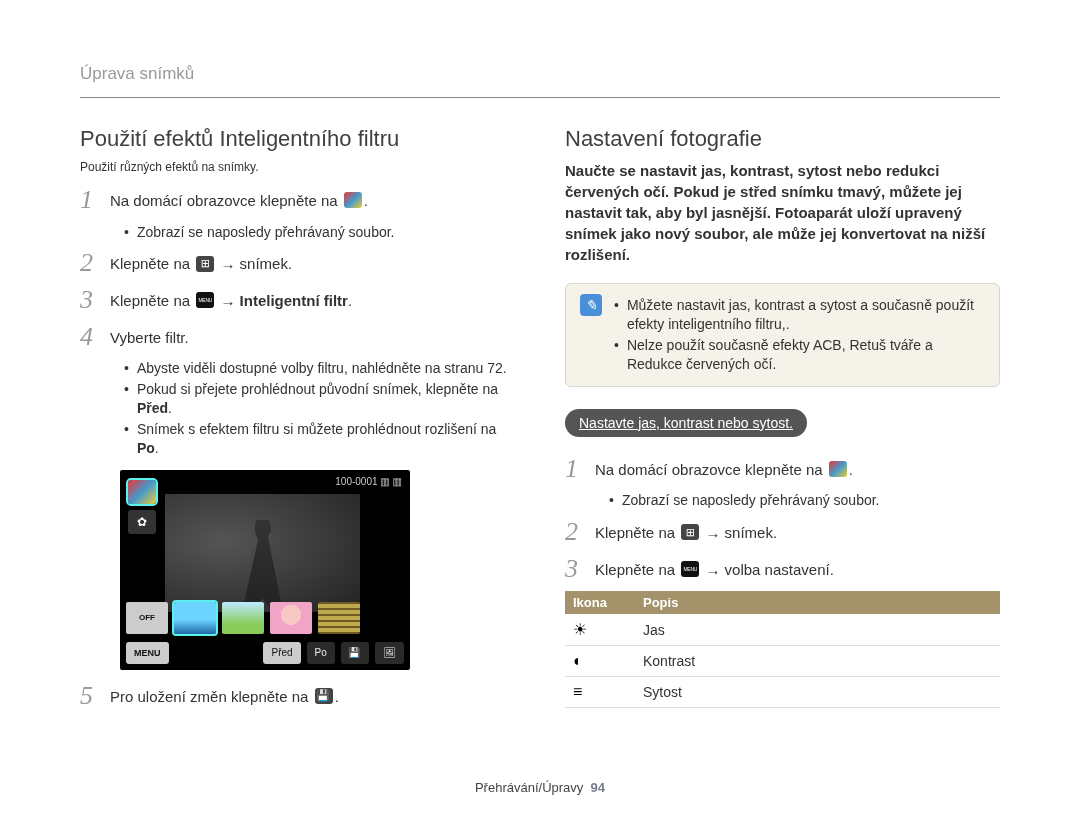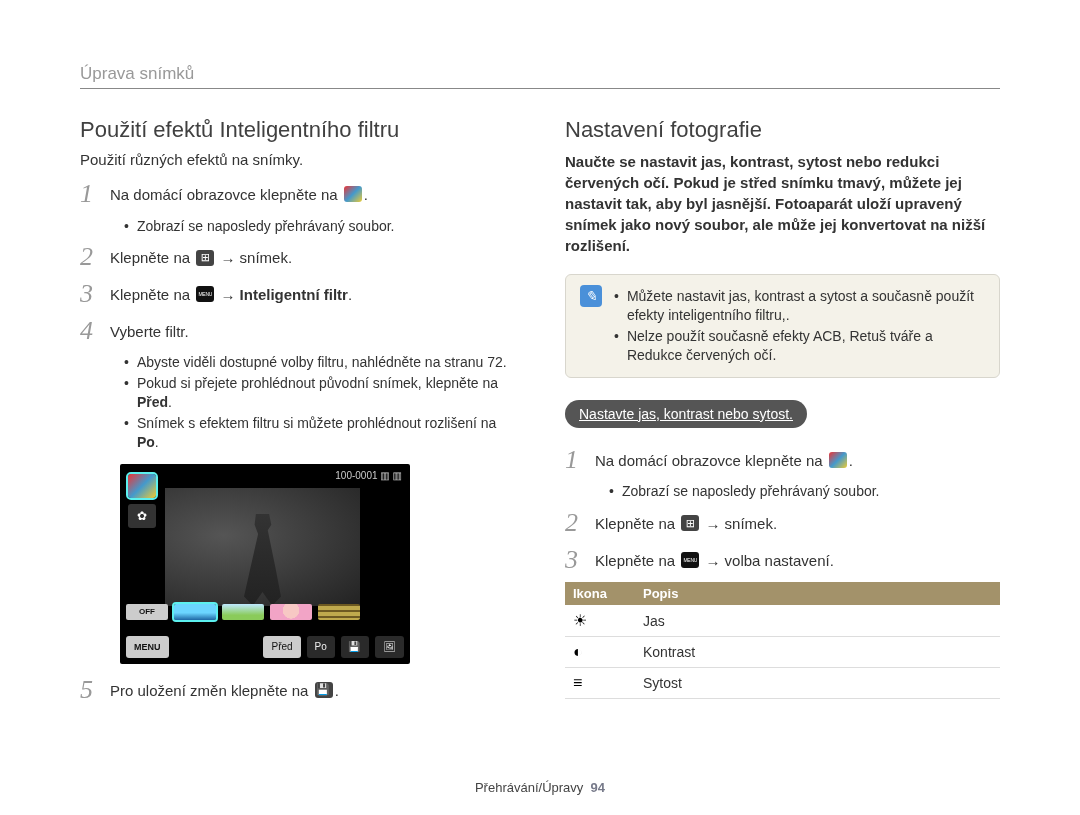--- a/index.html
+++ b/index.html
@@ -10,32 +10,32 @@
     height: 815px;
     padding: 64px 80px 0 80px;
     font-size: 15px;
     color: #333;
     position: relative;
   }
   .page-header {
     color: #999;
     font-size: 17px;
     border-bottom: 1px solid #888;
-    padding-bottom: 4px;
+    padding-bottom: 13px;
     margin-bottom: 28px;
   }
   .columns { display: flex; gap: 50px; }
   .col { flex: 1; }
   .section-title {
     color: #404040;
     font-size: 22px;
     font-weight: 400;
     margin-bottom: 8px;
   }
-  .subtitle { margin-bottom: 12px; font-size: 15px; }
+  .subtitle { margin-bottom: 12px; font-size: 12px; }
   .step { display: flex; align-items: flex-start; margin: 8px 0; }
   .step-num {
     font-style: italic;
     font-size: 26px;
     color: #999;
     width: 30px;
     font-family: Georgia, 'Times New Roman', serif;
     line-height: 1.1;
   }
   .step-body { flex: 1; padding-top: 4px; }
@@ -93,21 +93,21 @@
     overflow:hidden;
   }
   .ss-topbar { position:absolute; top:6px; right:8px; font-size:10px; color:#ccc;}
   .ss-left-icons { position:absolute; top:10px; left:8px; display:flex; flex-direction:column; gap:6px;}
   .ss-left-icons .ic { width:28px; height:24px; background:#333; border-radius:3px; display:flex; align-items:center; justify-content:center; font-size:12px;}
   .ss-left-icons .ic.sel { outline:2px solid #5cf0ef;}
   .ss-left-icons .smart { background: linear-gradient(135deg,#e33,#49c,#ec3);}
   .ss-mainimg { position:absolute; top:24px; left:45px; width:195px; height:118px; background:radial-gradient(ellipse at 30% 40%, #555, #222);}
   .ss-silhouette {position:absolute; left:50%; bottom:0; transform:translateX(-50%); width:44px; height:92px; background:linear-gradient(#333,#222); clip-path:polygon(35% 0,65% 0,70% 12%,62% 18%,80% 60%,92% 90%,72% 100%,50% 85%,28% 100%,8% 90%,22% 60%,40% 22%,32% 12%);}
   .ss-filmstrip {position:absolute; bottom:34px; left:6px; right:6px; height:36px; display:flex; gap:6px; align-items:center;}
-  .thumb {width:42px; height:16px; background:#444; border-radius:2px; display:flex; align-items:center; justify-content:center; font-size:8px;}
+  .thumb {width:42px; height:32px; background:#444; border-radius:2px; display:flex; align-items:center; justify-content:center; font-size:8px;}
   .thumb.off{background:#ccc; color:#111; font-weight:bold;}
   .thumb.sel{outline:2px solid #5cf0ef;}
   .thumb.water{background:linear-gradient(#6bd5ff 55%,#1e67a5);}
   .thumb.sky{background:linear-gradient(#bfe9ff, #8acb5a 70%);}
   .thumb.face{background:radial-gradient(circle at 50% 40%,#f7c8c4 35%, transparent 36%), #f2a4c6;}
   .thumb.film{background:repeating-linear-gradient(#6e5a22,#6e5a22 2px,#bfa94d 2px,#bfa94d 6px);}
   .ss-bottom {position:absolute; bottom:4px; left:6px; right:6px; height:26px; display:flex; align-items:center; gap:6px;}
   .ss-btn {height:22px; background:#ccc; color:#111; border-radius:3px; font-size:10px; display:flex; align-items:center; justify-content:center; padding:0 8px;}
   .ss-btn.dark{background:#2a2a2a; color:#eee;}
   .ss-btn.menu{font-weight:bold; font-size:9px;}

